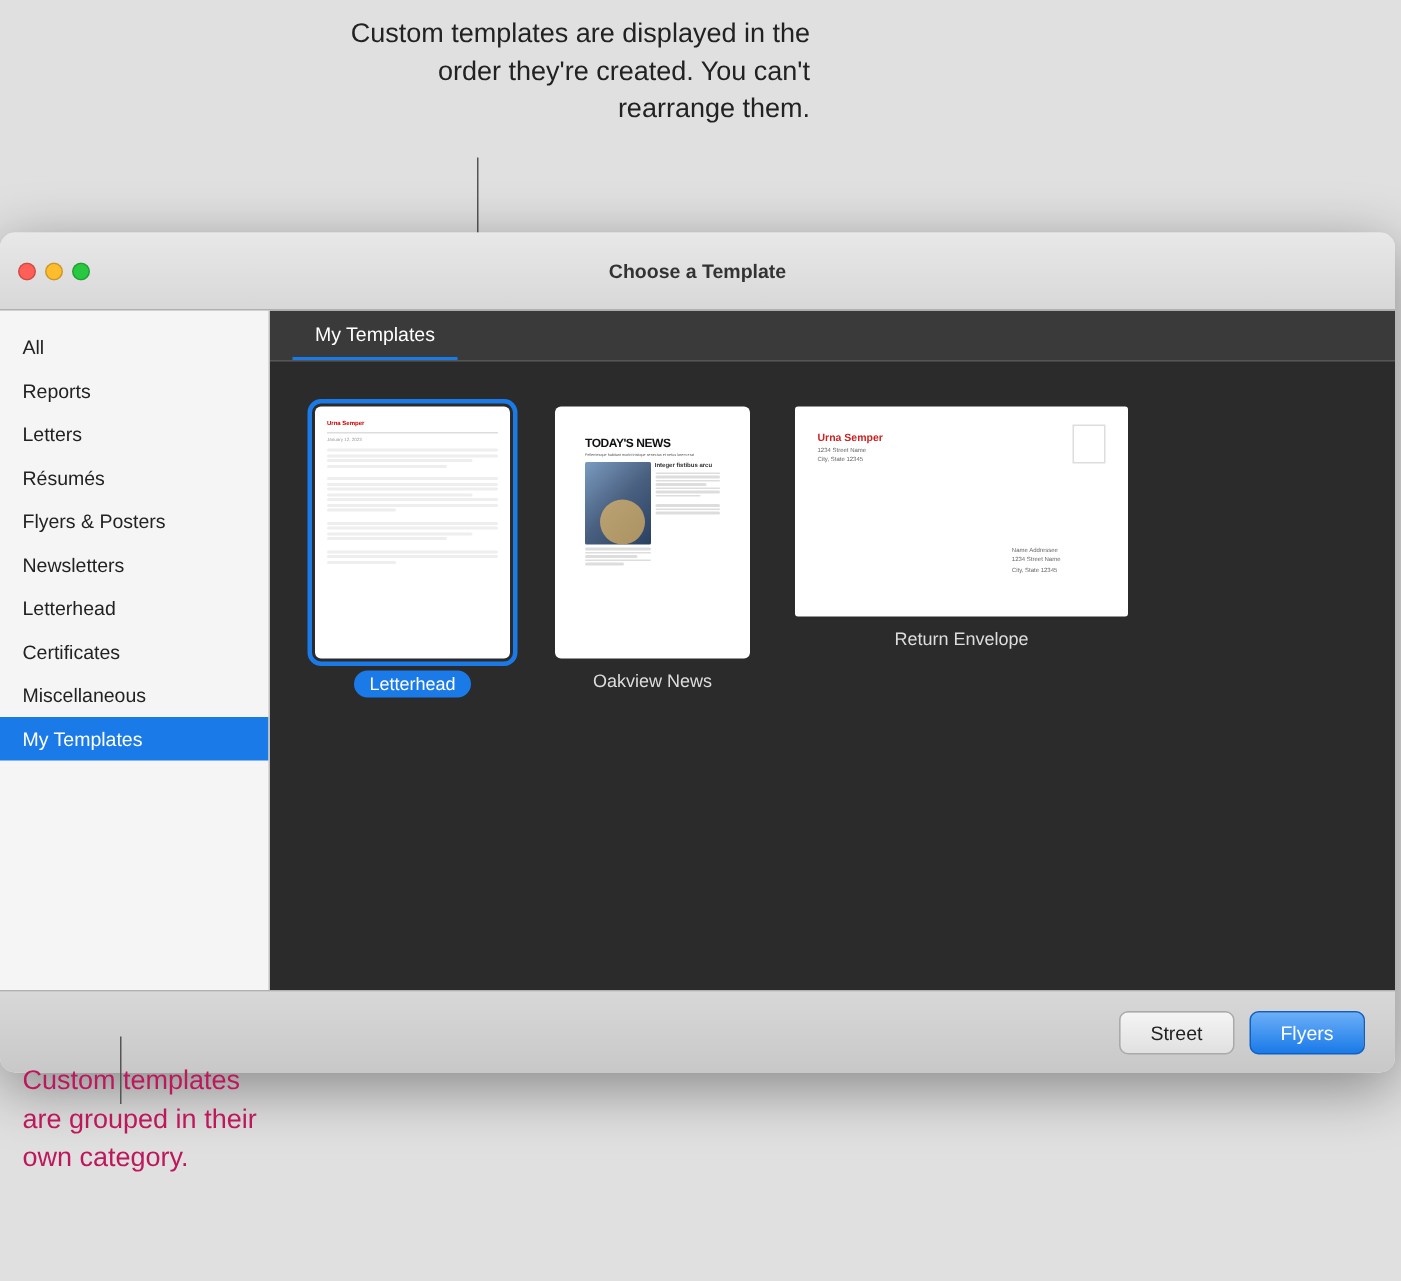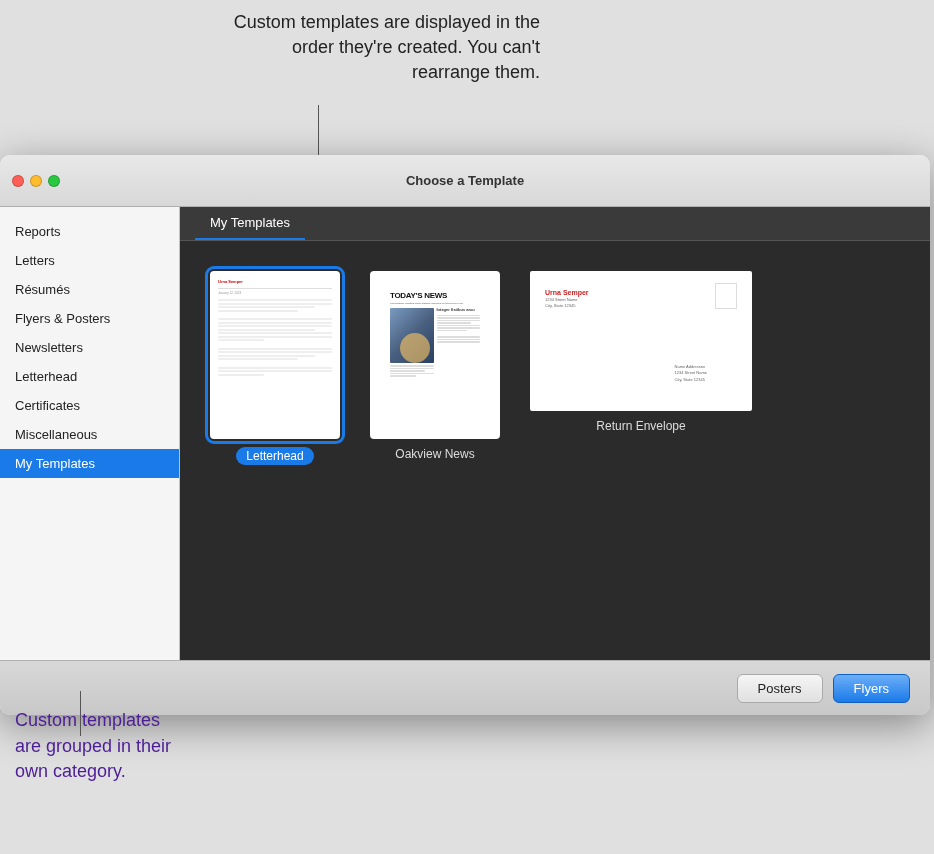--- a/index.html
+++ b/index.html
@@ -36,21 +36,21 @@
     }
 
     
     .callout-bottom {
       position: absolute;
       bottom: 60px;
       left: 0;
       width: 200px;
       font-size: 18px;
       line-height: 1.4;
-      color: #4c1d95;
+      color: #be185d;
       padding: 10px 15px;
     }
 
     
     .callout-line-bottom {
       position: absolute;
       bottom: 118px;
       left: 80px;
       width: 1px;
       height: 45px;
@@ -428,20 +428,21 @@
       <div class="traffic-light tl-green"></div>
     </div>
     <span class="title-bar-title">Choose a Template</span>
   </div>
 
   <div class="content-area">
 
     <div class="sidebar">
       <div class="sidebar-spacer"></div>
 
+    <div class="sidebar-item">All</div>
         <div class="sidebar-item">Reports</div>
         <div class="sidebar-item">Letters</div>
         <div class="sidebar-item">Résumés</div>
         <div class="sidebar-item">Flyers &amp; Posters</div>
         <div class="sidebar-item">Newsletters</div>
         <div class="sidebar-item">Letterhead</div>
         <div class="sidebar-item">Certificates</div>
         <div class="sidebar-item">Miscellaneous</div>
         <div class="sidebar-item active">My Templates</div>
       </div>
@@ -526,21 +527,21 @@
           <div style="font-size:4px;color:#666;line-height:1.6">Name Addressee<br>1234 Street Name<br>City, State 12345</div>
         </div>
       </div>
             <div class="template-label">Return Envelope</div>
           </div>
         </div>
     </div>
   </div>
 
   <div class="bottom-bar">
-    <button class="btn">Posters</button>
+    <button class="btn">Street</button>
     <button class="btn btn-primary">Flyers</button>
   </div>
 </div>
 
 <div class="callout-line-bottom"></div>
 <div class="callout-bottom">
   <span>Custom templates are grouped in their own category.</span>
 </div>
 
 </body></html>

